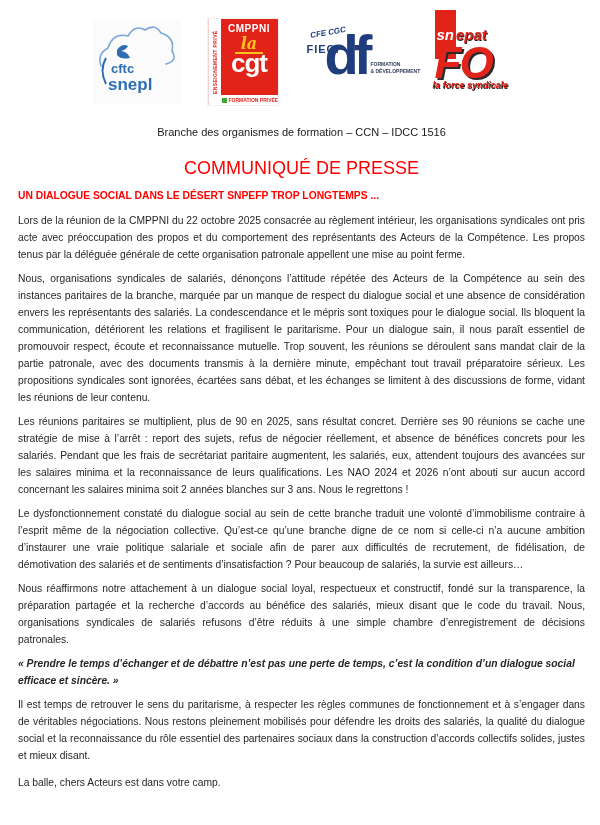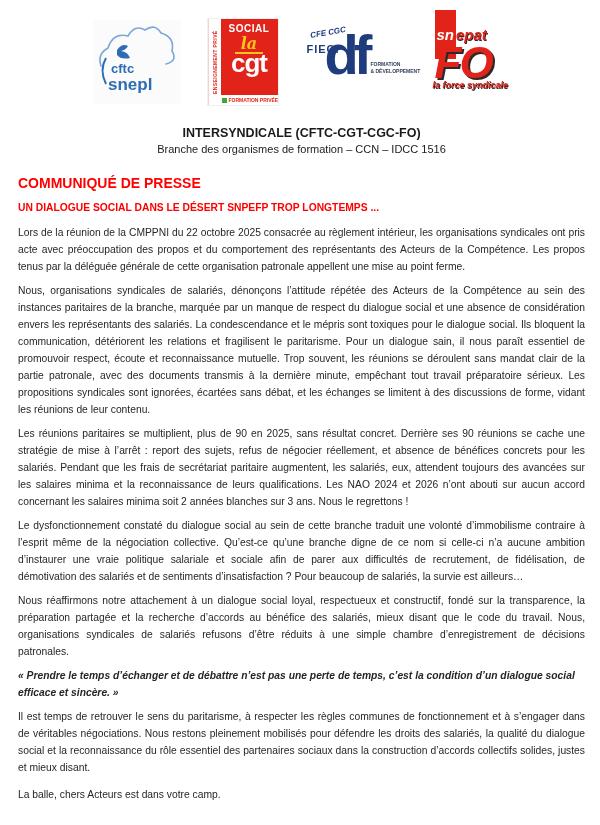--- a/index.html
+++ b/index.html
@@ -62,21 +62,21 @@
   .fo-top .fo-epat { color:#e2231a; text-shadow:.6px .6px 0 #222222; }
   .fo-main {
     font-size:44px; font-weight:900; color:#e2231a; line-height:.95;
     letter-spacing:-2px; padding-left:8px; text-shadow:2px 2px 0 #2a2a2a;
   }
   .fo-bottom { font-size:9px; font-weight:bold; color:#e2231a; text-shadow:.8px .8px 0 #222222; margin-top:-4px; padding-left:6px; white-space:nowrap; }
 
   
   .doc-title   { text-align:center; font-size:12.5px; font-weight:bold; color:#1a1a1a; margin:0 0 3px 0; }
   .doc-subtitle{ text-align:center; font-size:11px; color:#1a1a1a; margin:0 0 20px 0; }
-  .press-label { text-align:left; font-size:14px; font-weight:bold; color:#ff0000; margin:0 0 11px 0; }
+  .press-label { text-align:center; font-size:18px; font-weight:normal; color:#ff0000; margin:0 0 11px 0; }
   .date-line   { text-align:right; font-size:11px; color:#1a1a1a; margin:0 0 13px 0; }
   .section-heading { font-size:10.3px; font-weight:bold; color:#ff0000; margin:0 0 11px 0; }
 
   
   .body-text p { font-size:10.3px; line-height:17px; margin:0 0 7px 0; text-align:justify; color:#262626; }
   .body-text p.quote { font-weight:bold; font-style:italic; text-align:left; }
   .body-text p.closing { text-align:left; margin-top:10px; }
 </style>
 </head>
 <body>
@@ -92,21 +92,21 @@
         <path d="M13 38 Q6 50 13 64" stroke="#2e6db4" fill="none" stroke-width="2"></path>
         <path d="M24 30 q5 -7 11 -4 q-2 4 -7 5 q7 1 9 7 q-9 2 -13 -3 z" fill="#2e6db4"></path>
         <text x="18" y="53" font-size="13" font-weight="bold" fill="#2e6db4">cftc</text>
         <text x="15" y="70" font-size="17" font-weight="bold" fill="#2e6db4">snepl</text>
       </svg>
     </div>
 
     <div class="logo logo-cgt">
       <div class="cgt-side">ENSEIGNEMENT PRIVÉ</div>
       <div class="cgt-main">
-        <div class="cgt-snpefp">SOCIAL</div>
+        <div class="cgt-snpefp">CMPPNI</div>
         <div class="cgt-la">la</div>
         <div class="cgt-word">cgt</div>
         <div class="cgt-bottom">
           <span class="cgt-green"></span>
           <span class="cgt-formation">FORMATION PRIVÉE</span>
         </div>
       </div>
     </div>
 
     <div class="logo logo-fieci">
@@ -120,21 +120,20 @@
     </div>
 
     <div class="logo logo-fo">
       <div class="fo-top"><span class="fo-sn">sn</span><span class="fo-epat">epat</span></div>
       <div class="fo-main">FO</div>
       <div class="fo-bottom">la force syndicale</div>
     </div>
 
   </div>
 
-  <h1 class="doc-title">INTERSYNDICALE (CFTC-CGT-CGC-FO)</h1>
   <div class="doc-subtitle">Branche des organismes de formation – CCN – IDCC 1516</div>
   <div class="press-label">COMMUNIQUÉ DE PRESSE</div>
 
   <div class="body-text">
     <div class="section-heading">UN DIALOGUE SOCIAL DANS LE DÉSERT SNPEFP TROP LONGTEMPS ...</div>
 
     <p>Lors de la réunion de la CMPPNI du 22 octobre 2025 consacrée au règlement intérieur, les organisations syndicales ont pris acte avec préoccupation des propos et du comportement des représentants des Acteurs de la Compétence. Les propos tenus par la déléguée générale de cette organisation patronale appellent une mise au point ferme.</p>
     <p>Nous, organisations syndicales de salariés, dénonçons l’attitude répétée des Acteurs de la Compétence au sein des instances paritaires de la branche, marquée par un manque de respect du dialogue social et une absence de considération envers les représentants des salariés. La condescendance et le mépris sont toxiques pour le dialogue social. Ils bloquent la communication, détériorent les relations et fragilisent le paritarisme. Pour un dialogue sain, il nous paraît essentiel de promouvoir respect, écoute et reconnaissance mutuelle. Trop souvent, les réunions se déroulent sans mandat clair de la partie patronale, avec des documents transmis à la dernière minute, empêchant tout travail préparatoire sérieux. Les propositions syndicales sont ignorées, écartées sans débat, et les échanges se limitent à des discussions de forme, vidant les réunions de leur contenu.</p>
     <p>Les réunions paritaires se multiplient, plus de 90 en 2025, sans résultat concret. Derrière ses 90 réunions se cache une stratégie de mise à l’arrêt : report des sujets, refus de négocier réellement, et absence de bénéfices concrets pour les salariés. Pendant que les frais de secrétariat paritaire augmentent, les salariés, eux, attendent toujours des avancées sur les salaires minima et la reconnaissance de leurs qualifications. Les NAO 2024 et 2026 n’ont abouti sur aucun accord concernant les salaires minima soit 2 années blanches sur 3 ans. Nous le regrettons !</p>
     <p>Le dysfonctionnement constaté du dialogue social au sein de cette branche traduit une volonté d’immobilisme contraire à l’esprit même de la négociation collective. Qu’est-ce qu’une branche digne de ce nom si celle-ci n’a aucune ambition d’instaurer une vraie politique salariale et sociale afin de parer aux difficultés de recrutement, de fidélisation, de démotivation des salariés et de sentiments d’insatisfaction ? Pour beaucoup de salariés, la survie est ailleurs…</p>

